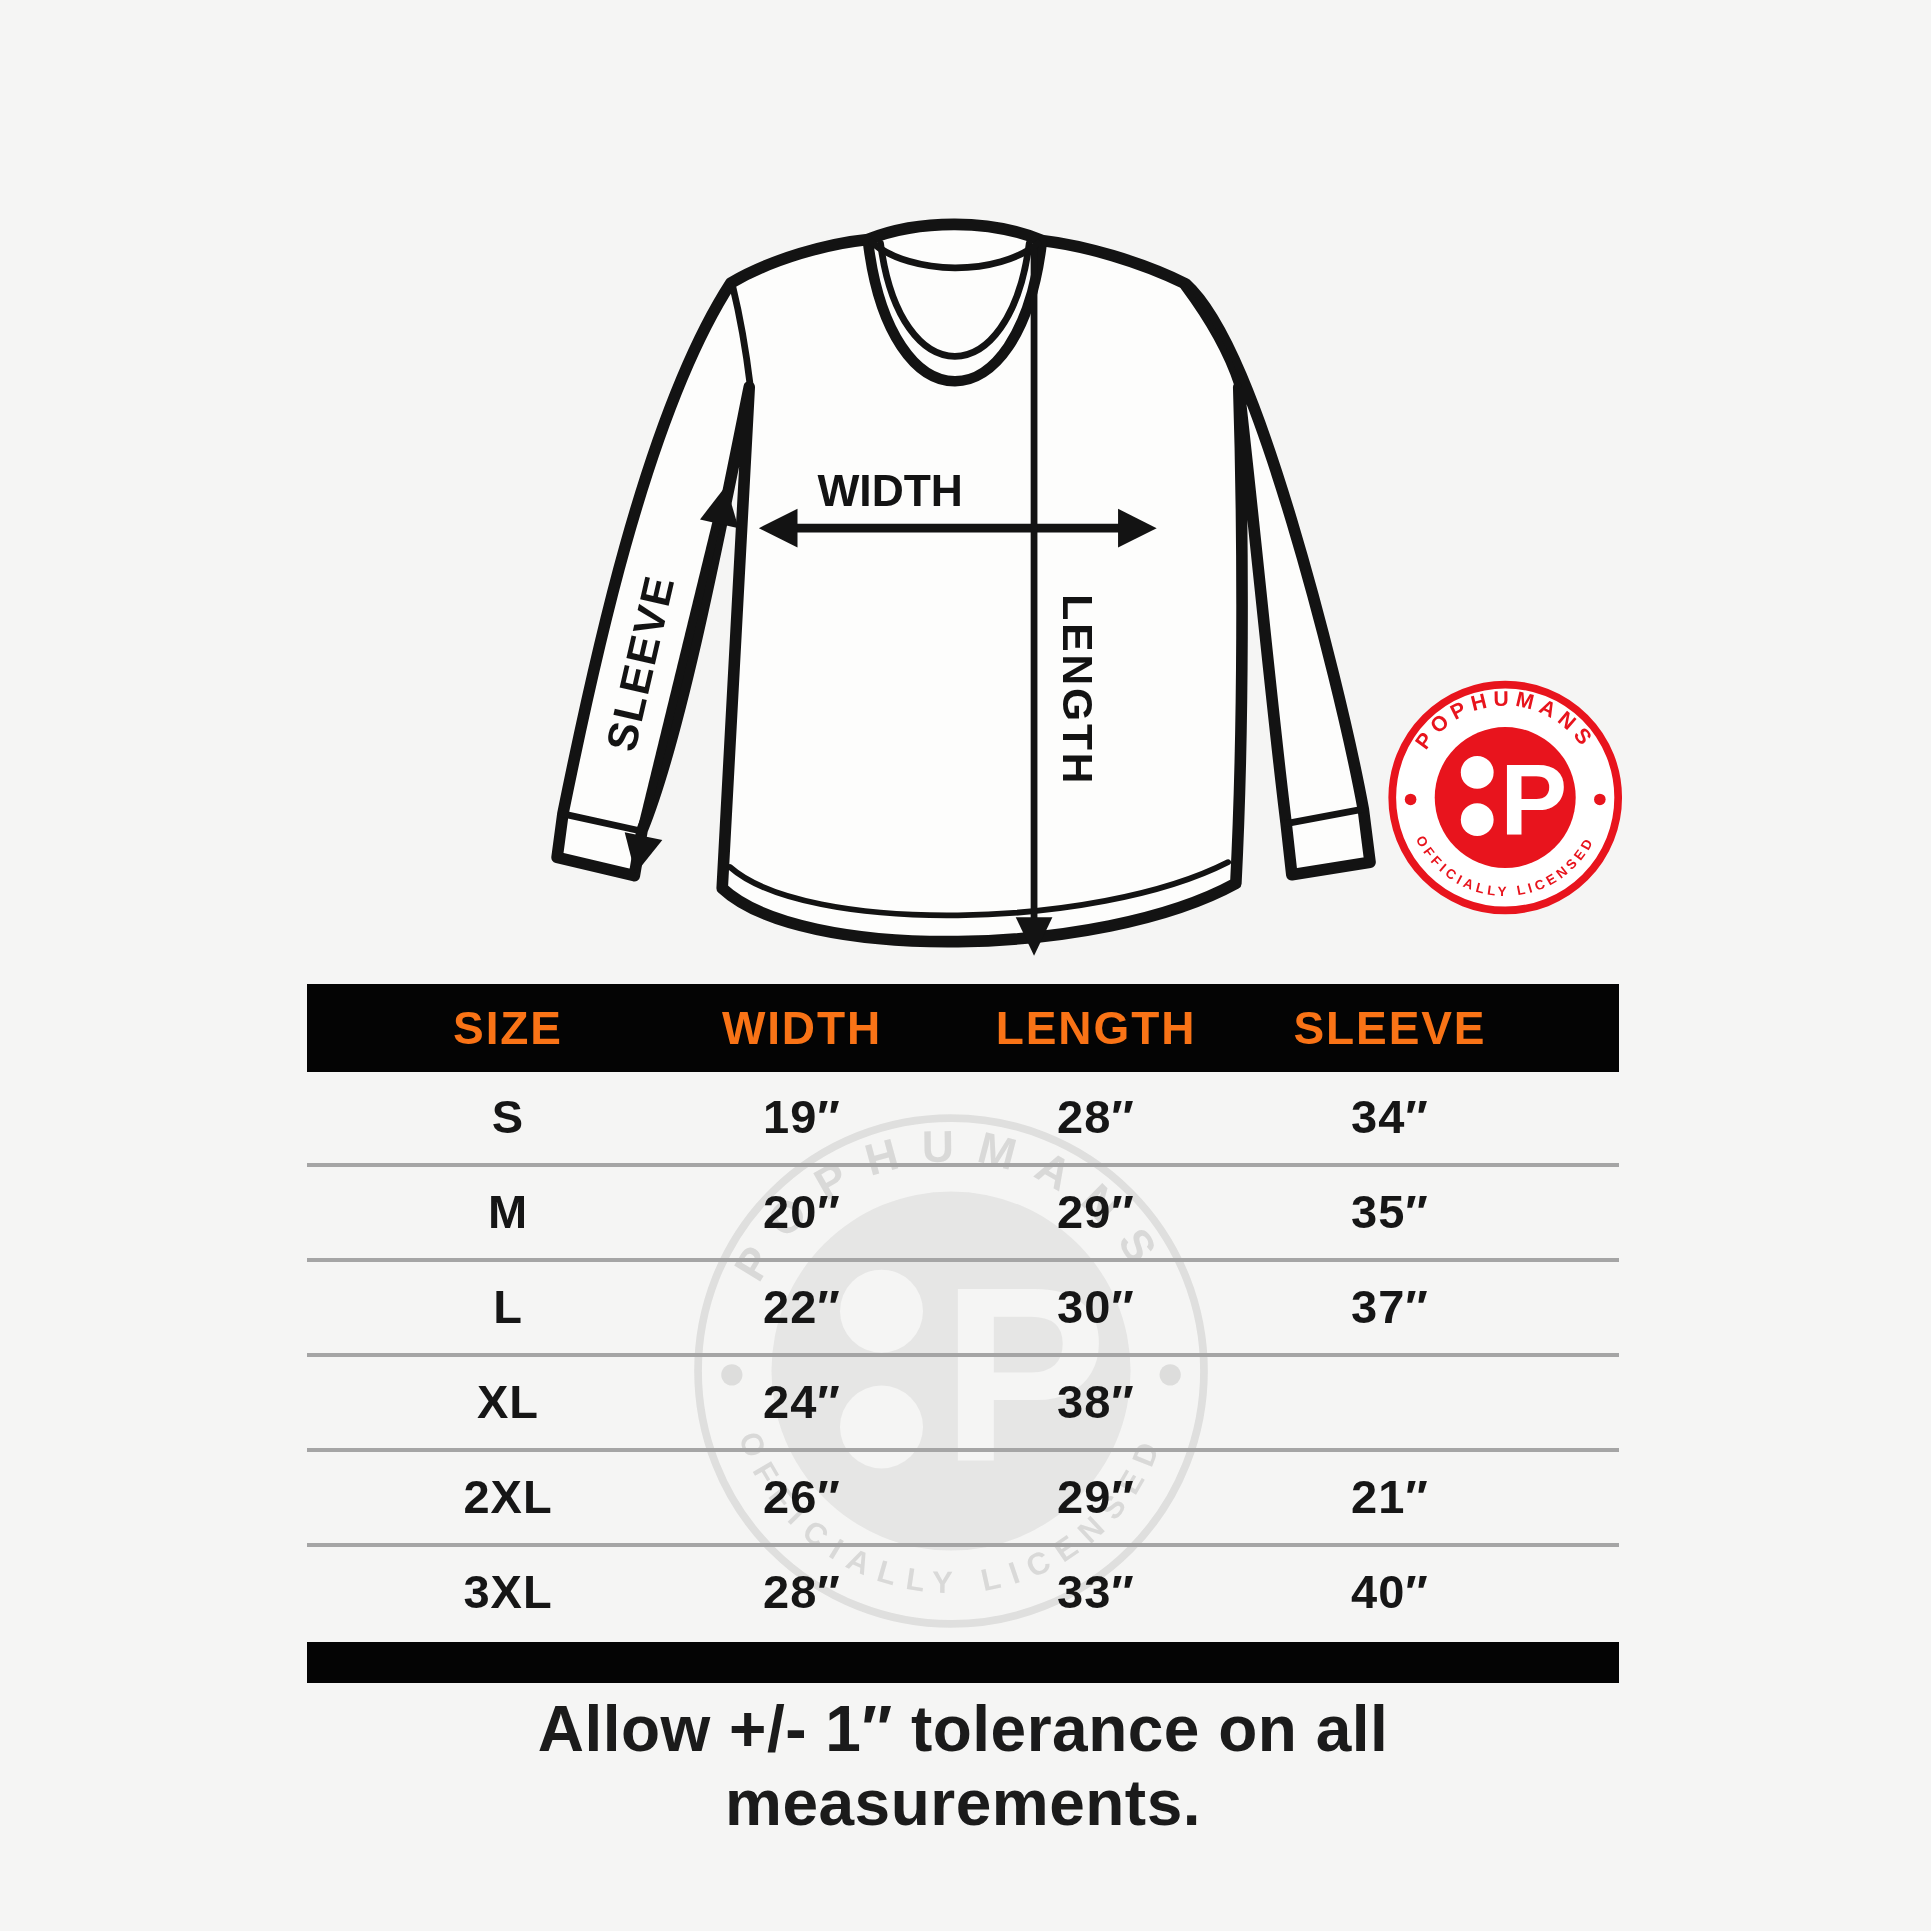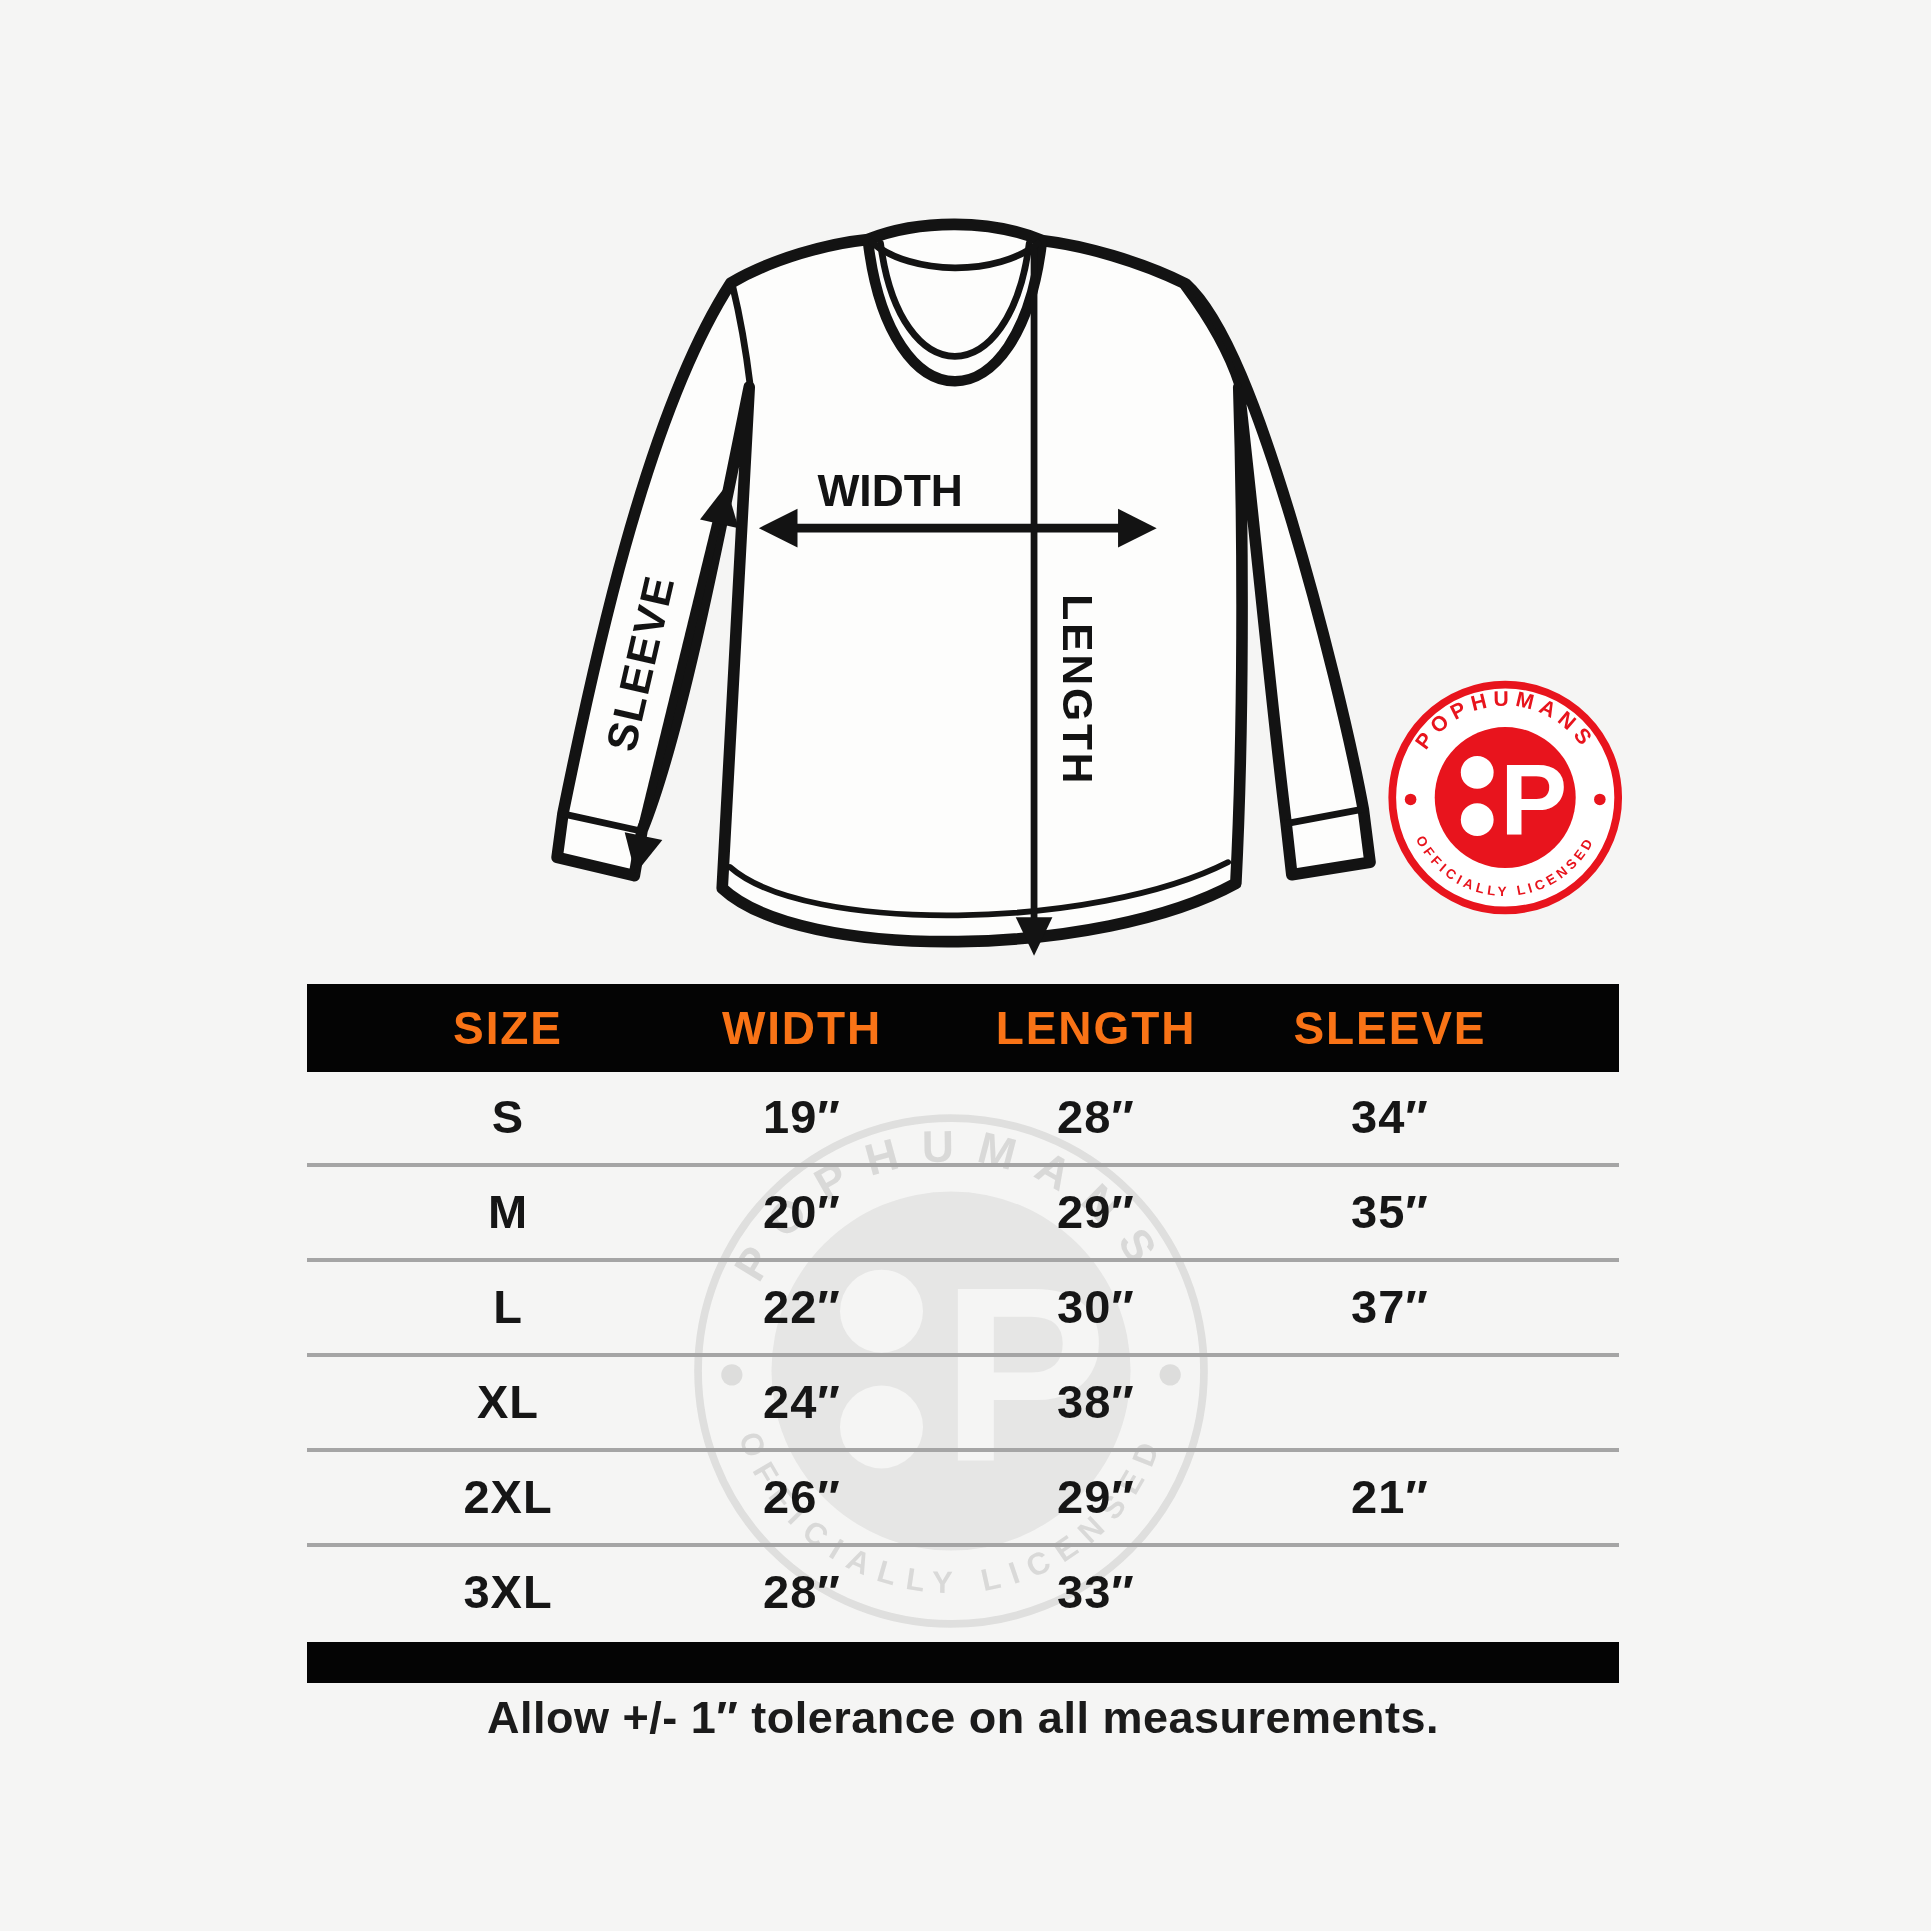--- a/index.html
+++ b/index.html
@@ -25,21 +25,21 @@
   }
   .thead{height:88px;background:#040404;}
   .thead .cols{line-height:88px;color:#f97316;font-size:46px;letter-spacing:1.9px;}
   .trow{height:95px;border-bottom:4.8px solid #a5a5a5;box-sizing:border-box;background:transparent;}
   .trow.last{border-bottom:none;}
   .trow .cols{line-height:90px;font-size:47px;letter-spacing:1px;}
   .bottom-bar{height:41px;background:#040404;}
 
   .footnote{
     position:absolute;left:307px;top:1692px;width:1312px;
-    text-align:center;font-size:45px;font-weight:bold;color:#1b1b1b;
+    text-align:center;font-size:64px;font-weight:bold;color:#1b1b1b;
     letter-spacing:0.5px;
   }
 </style>
 </head>
 <body>
 
 <svg class="stage" viewBox="0 0 2000 2000">
 
   <g opacity="0.9">
     <circle cx="985" cy="1420" r="262" fill="none" stroke="#dddddc" stroke-width="8"></circle>
@@ -188,20 +188,21 @@
       <span>26″</span>
       <span>29″</span>
       <span>21″</span>
     </div>
   </div>
   <div class="trow last">
     <div class="cols">
       <span>3XL</span>
       <span>28″</span>
       <span>33″</span>
+      <span>40″</span>
     </div>
   </div>
 
   <div class="bottom-bar"></div>
 </div>
 
 <div class="footnote">Allow +/- 1″ tolerance on all measurements.</div>
 
 
 </body></html>

